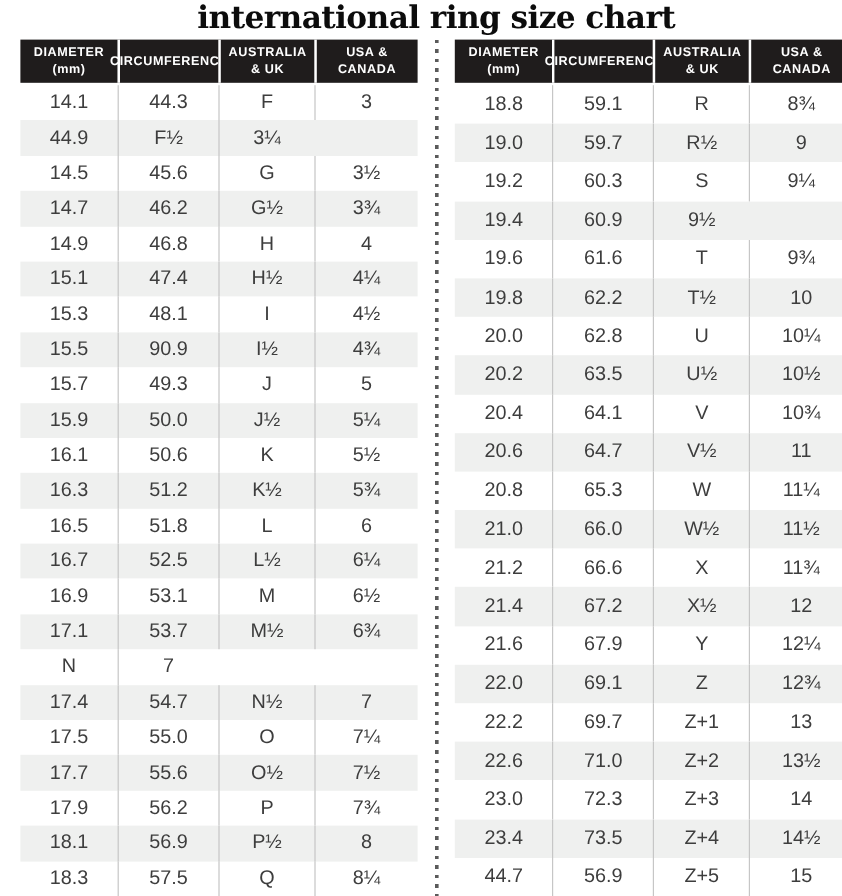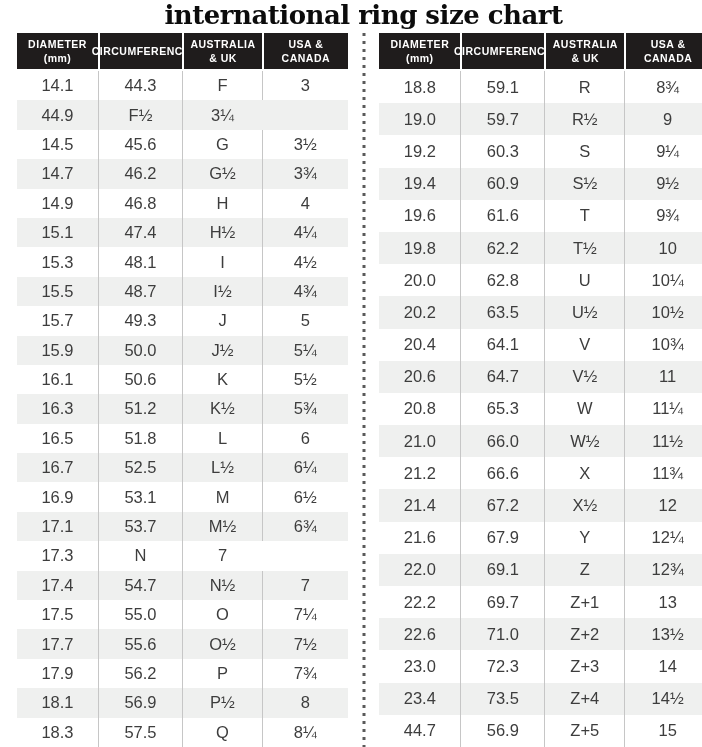--- a/index.html
+++ b/index.html
@@ -148,21 +148,21 @@
             <div class="td">4¼</div>
           </div>
           <div class="tr">
             <div class="td">15.3</div>
             <div class="td">48.1</div>
             <div class="td">I</div>
             <div class="td">4½</div>
           </div>
           <div class="tr">
             <div class="td">15.5</div>
-            <div class="td">48.7</div>
+            <div class="td">90.9</div>
             <div class="td">I½</div>
             <div class="td">4¾</div>
           </div>
           <div class="tr">
             <div class="td">15.7</div>
             <div class="td">49.3</div>
             <div class="td">J</div>
             <div class="td">5</div>
           </div>
           <div class="tr">
@@ -201,21 +201,20 @@
             <div class="td">M</div>
             <div class="td">6½</div>
           </div>
           <div class="tr">
             <div class="td">17.1</div>
             <div class="td">53.7</div>
             <div class="td">M½</div>
             <div class="td">6¾</div>
           </div>
           <div class="tr">
-            <div class="td">17.3</div>
             <div class="td">N</div>
             <div class="td">7</div>
           </div>
           <div class="tr">
             <div class="td">17.4</div>
             <div class="td">54.7</div>
             <div class="td">N½</div>
             <div class="td">7</div>
           </div>
           <div class="tr">
@@ -276,21 +275,20 @@
           </div>
           <div class="tr">
             <div class="td">19.2</div>
             <div class="td">60.3</div>
             <div class="td">S</div>
             <div class="td">9¼</div>
           </div>
           <div class="tr">
             <div class="td">19.4</div>
             <div class="td">60.9</div>
-            <div class="td">S½</div>
             <div class="td">9½</div>
           </div>
           <div class="tr">
             <div class="td">19.6</div>
             <div class="td">61.6</div>
             <div class="td">T</div>
             <div class="td">9¾</div>
           </div>
           <div class="tr">
             <div class="td">19.8</div>

